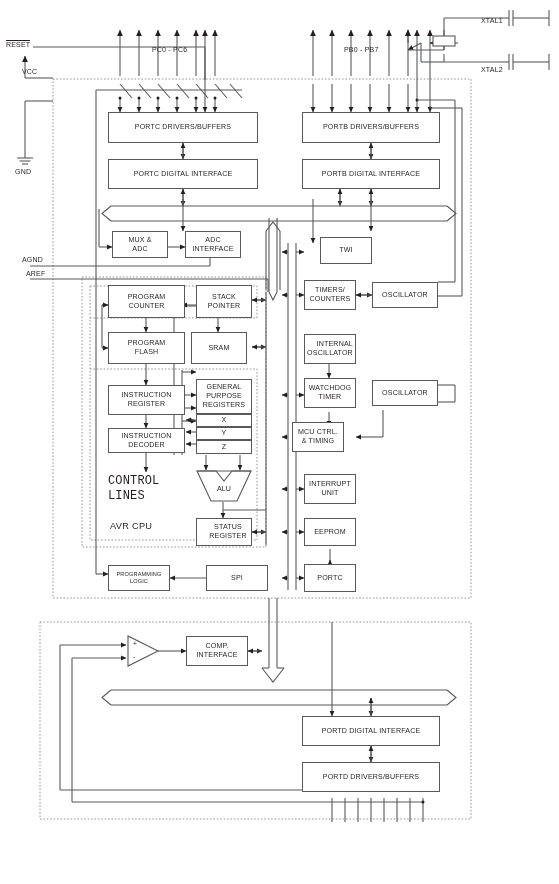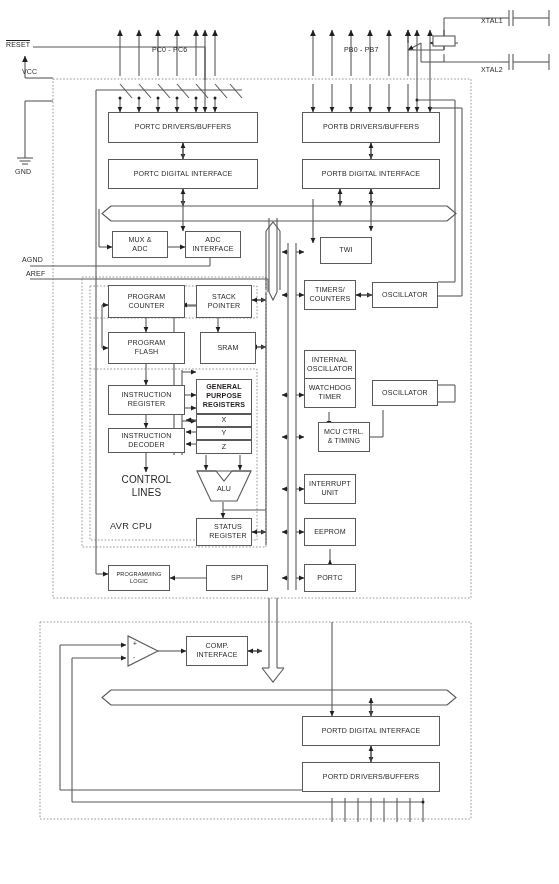--- a/index.html
+++ b/index.html
@@ -8,21 +8,21 @@
   #svgroot{position:absolute;left:0;top:0;width:559px;height:884px;}
   .blk{position:absolute;border:1.1px solid #58595b;background:#ffffff;
        display:flex;align-items:center;justify-content:center;text-align:center;
        font-size:7.1px;line-height:1.25;letter-spacing:.15px;color:#231f20;
        box-sizing:border-box;}
   .blk.tiny{font-size:5.6px;}
   .pinlbl{position:absolute;font-size:7.0px;letter-spacing:.2px;color:#231f20;white-space:nowrap;}
   .supplbl{position:absolute;font-size:7.0px;letter-spacing:.2px;color:#231f20;white-space:nowrap;}
   .ovbar{border-top:1.1px solid #231f20;padding-top:0px;display:inline-block;line-height:1.1;}
   .cpulbl{position:absolute;font-size:9.2px;letter-spacing:.3px;color:#231f20;white-space:nowrap;}
-  .ctrl{position:absolute;font-size:10px;line-height:1.25;letter-spacing:.15px;text-align:center;white-space:nowrap;}
+  .ctrl{position:absolute;font-size:12px;line-height:1.25;letter-spacing:.15px;text-align:left;white-space:nowrap;font-family:Liberation Mono, monospace;}
   .opsign{position:absolute;font-size:6.6px;color:#231f20;}
 </style>
 </head>
 <body>
 
 <div id="stage">
 
   <svg id="svgroot" viewBox="0 0 559 884">
     <defs>
       <marker id="ah" markerWidth="7" markerHeight="7" refX="5.4" refY="2.6" orient="auto" markerUnits="strokeWidth">
@@ -344,42 +344,42 @@
 
   <div class="blk" style="left:112px;top:231px;width:56px;height:27px;white-space:pre-line;">MUX &amp;
 ADC</div>
   <div class="blk" style="left:185px;top:231px;width:56px;height:27px;white-space:pre-line;">ADC
 INTERFACE</div>
 
   <div class="blk" style="left:320px;top:237px;width:52px;height:27px;">TWI</div>
   <div class="blk" style="left:304px;top:280px;width:52px;height:30px;white-space:pre-line;">TIMERS/
 COUNTERS</div>
   <div class="blk" style="left:372px;top:282px;width:66px;height:26px;">OSCILLATOR</div>
-  <div class="blk" style="left:304px;top:350px;width:52px;height:30px;white-space:pre-line;">INTERNAL
+  <div class="blk" style="left:304px;top:334px;width:52px;height:30px;white-space:pre-line;text-align:right;">INTERNAL
 OSCILLATOR</div>
   <div class="blk" style="left:304px;top:378px;width:52px;height:30px;white-space:pre-line;">WATCHDOG
 TIMER</div>
   <div class="blk" style="left:372px;top:380px;width:66px;height:26px;">OSCILLATOR</div>
-  <div class="blk" style="left:318px;top:422px;width:52px;height:30px;white-space:pre-line;">MCU CTRL.
+  <div class="blk" style="left:292px;top:422px;width:52px;height:30px;white-space:pre-line;">MCU CTRL.
 &amp; TIMING</div>
   <div class="blk" style="left:304px;top:474px;width:52px;height:30px;white-space:pre-line;">INTERRUPT
 UNIT</div>
   <div class="blk" style="left:304px;top:518px;width:52px;height:28px;">EEPROM</div>
   <div class="blk" style="left:304px;top:564px;width:52px;height:28px;">PORTC</div>
 
   <div class="blk" style="left:108px;top:285px;width:77px;height:33px;white-space:pre-line;">PROGRAM
 COUNTER</div>
   <div class="blk" style="left:196px;top:285px;width:56px;height:33px;white-space:pre-line;">STACK
 POINTER</div>
   <div class="blk" style="left:108px;top:332px;width:77px;height:32px;white-space:pre-line;">PROGRAM
 FLASH</div>
-  <div class="blk" style="left:200px;top:332px;width:56px;height:32px;">SRAM</div>
+  <div class="blk" style="left:191px;top:332px;width:56px;height:32px;">SRAM</div>
   <div class="blk" style="left:108px;top:385px;width:77px;height:30px;white-space:pre-line;">INSTRUCTION
 REGISTER</div>
-  <div class="blk" style="left:196px;top:379px;width:56px;height:35px;white-space:pre-line;font-weight:bold;">GENERAL
+  <div class="blk" style="left:196px;top:379px;width:56px;height:35px;white-space:pre-line;">GENERAL
 PURPOSE
 REGISTERS</div>
   <div class="blk" style="left:196px;top:414px;width:56px;height:13px;">X</div>
   <div class="blk" style="left:196px;top:427px;width:56px;height:13px;">Y</div>
   <div class="blk" style="left:196px;top:440px;width:56px;height:14px;">Z</div>
   <div class="blk" style="left:108px;top:428px;width:77px;height:25px;white-space:pre-line;">INSTRUCTION
 DECODER</div>
 
   <div class="ctrl" style="left:108px;top:474px;width:77px;white-space:pre-line;">CONTROL
 LINES</div>

